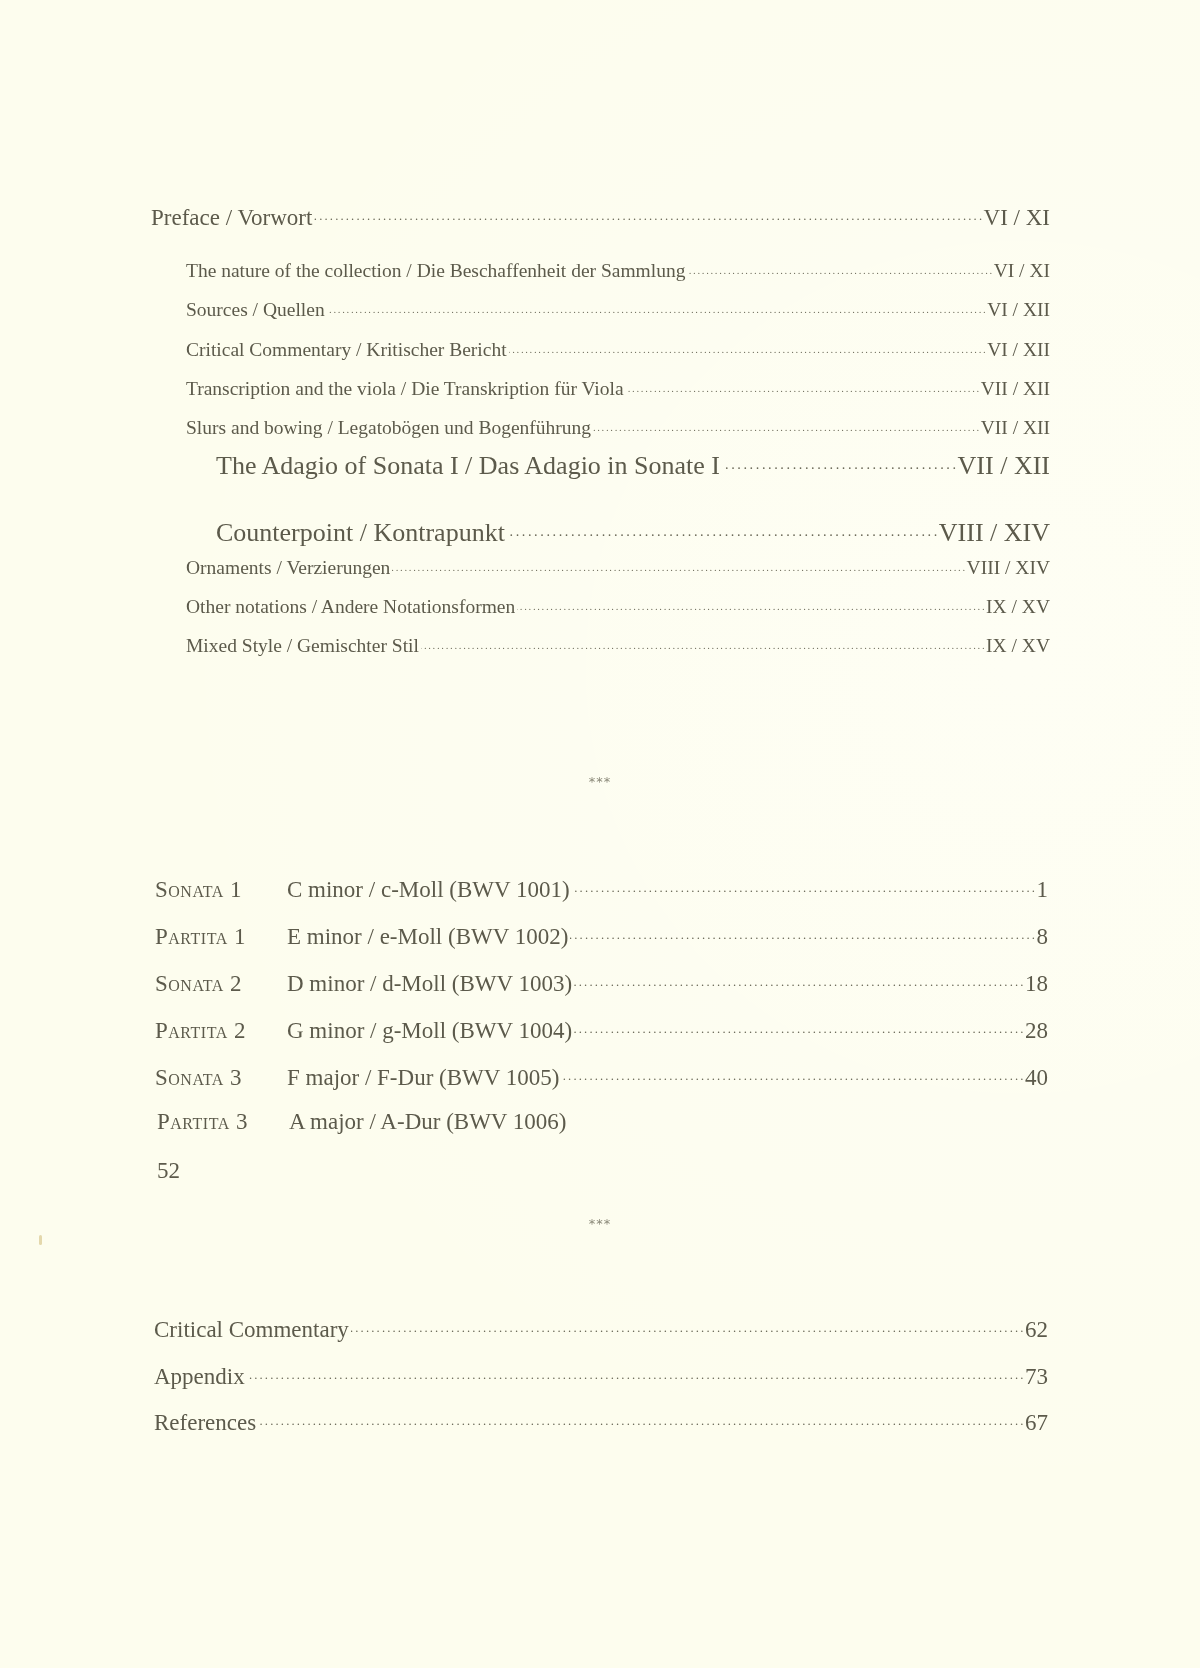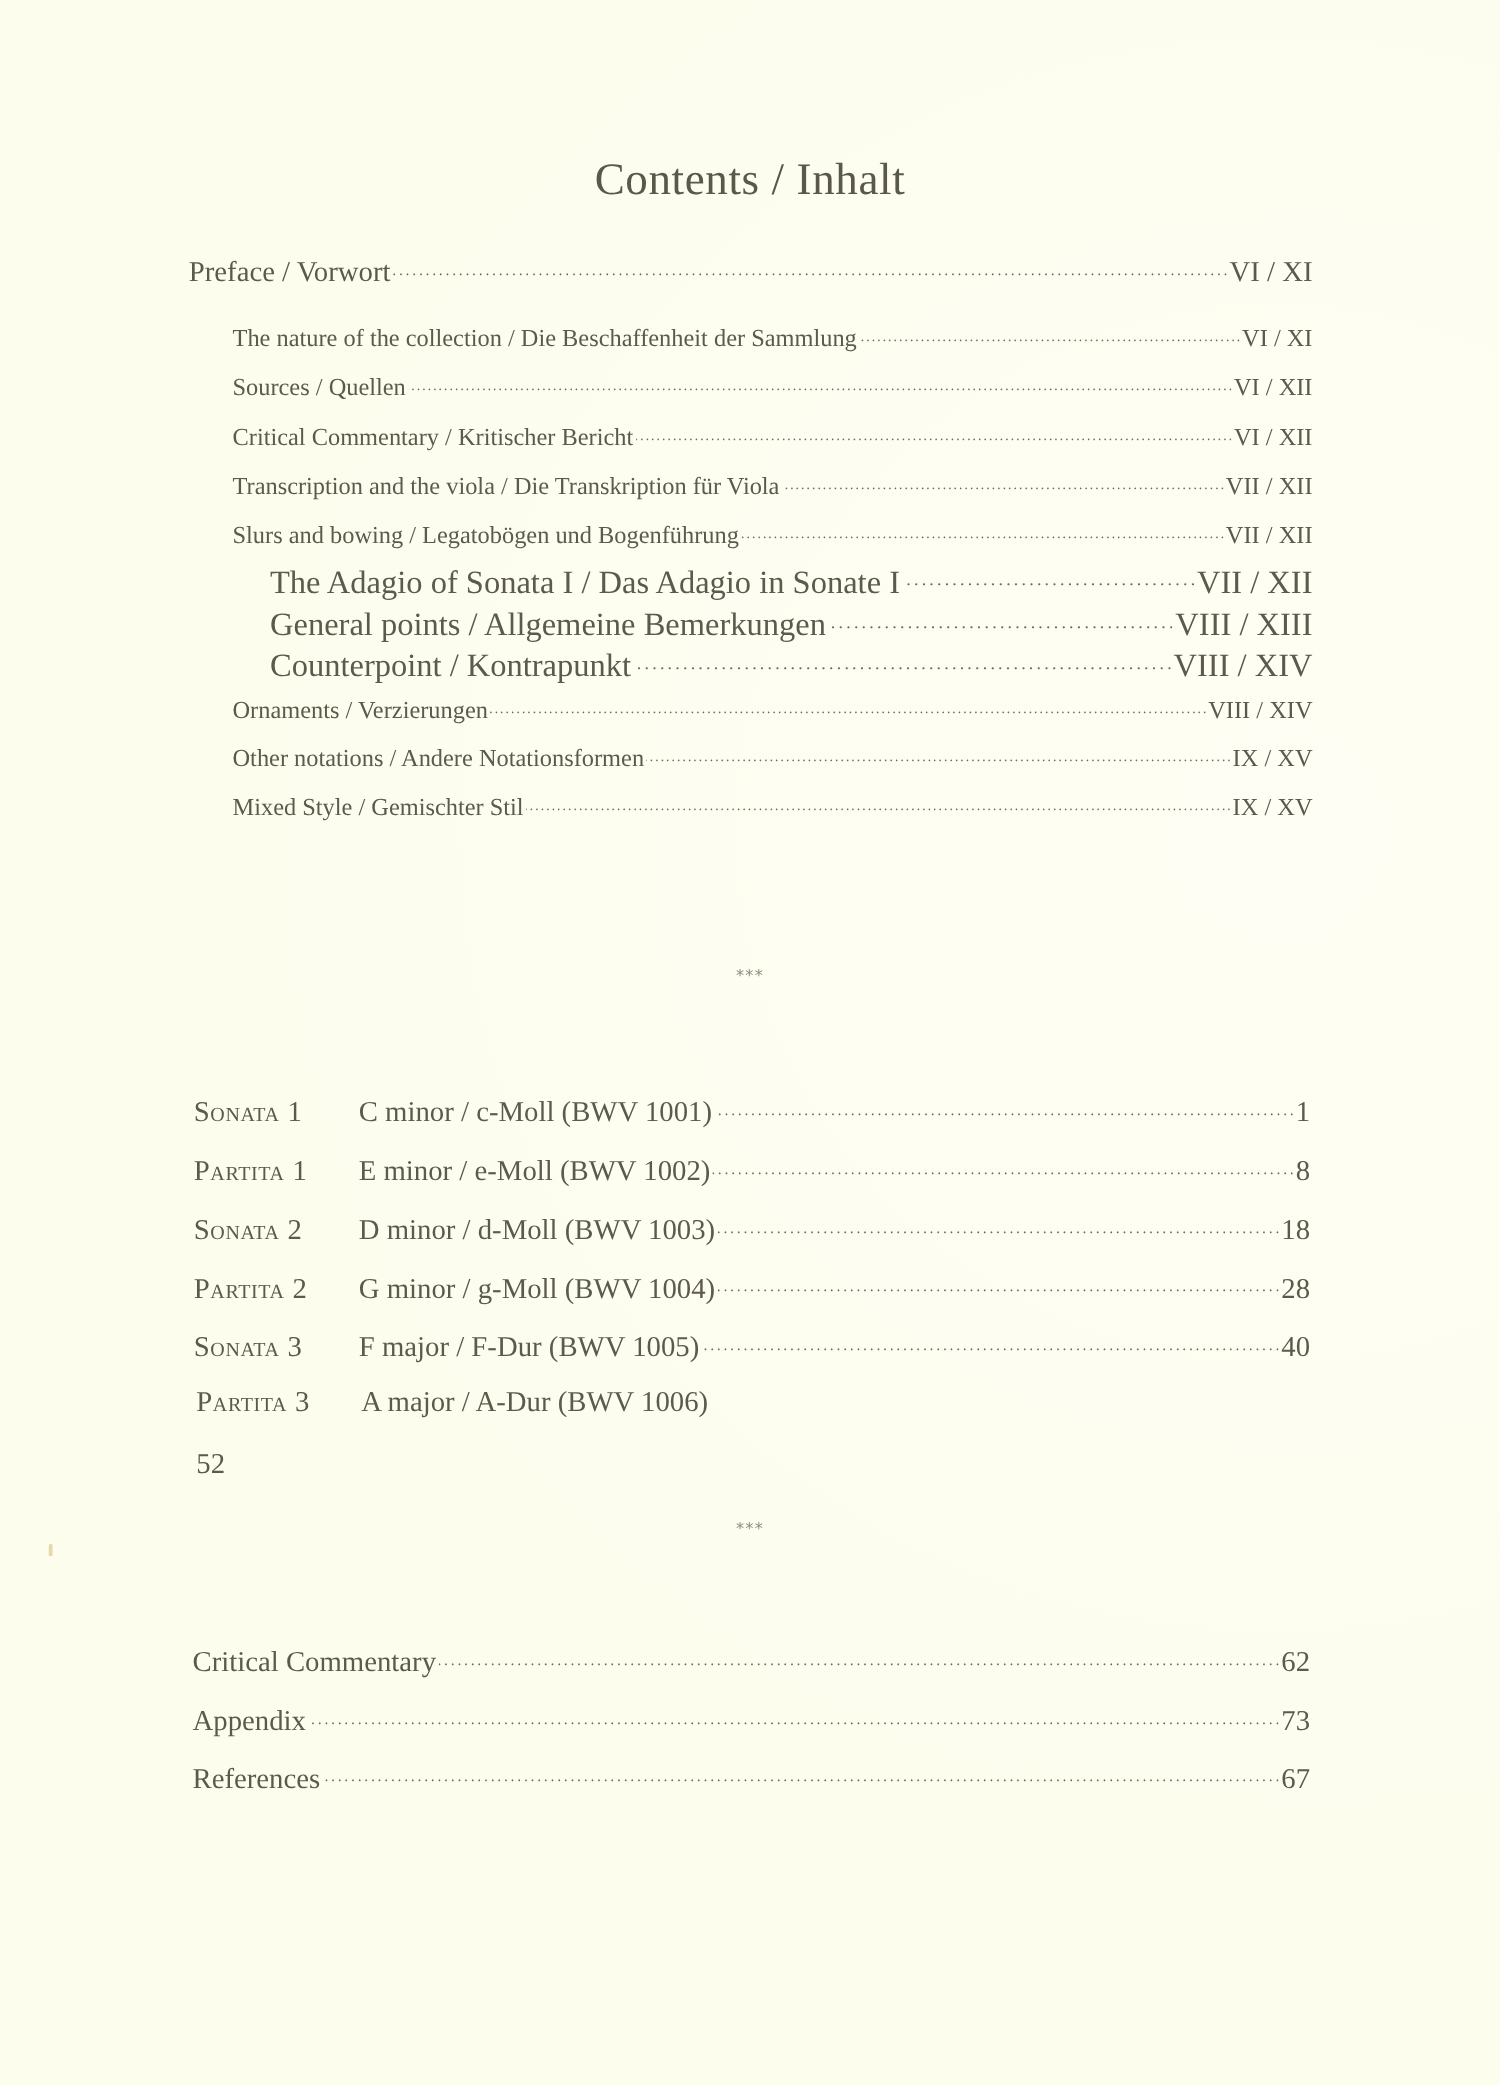--- a/index.html
+++ b/index.html
@@ -66,21 +66,20 @@
   .speck {
     position: absolute; width: 3px; height: 10px; left: 39px; top: 1235px;
     background: #d8c890; border-radius: 2px; opacity: 0.7;
   }
 </style>
 </head>
 <body>
 
 <div class="page">
 
-  <div class="title">Contents / Inhalt</div>
 
   <div class="row lvl0" style="top:202px;">
     <span class="label">Preface / Vorwort</span>
     <span class="leader"></span>
     <span class="page-num">VI / XI</span>
   </div>
 
   <div class="row lvl1" style="top:257px;">
     <span class="label">The nature of the collection / Die Beschaffenheit der Sammlung</span>
     <span class="leader"></span>
@@ -103,25 +102,20 @@
   </div>
   <div class="row lvl1" style="top:414px;">
     <span class="label">Slurs and bowing / Legatobögen und Bogenführung</span>
     <span class="leader"></span>
     <span class="page-num">VII / XII</span>
   </div>
   <div class="row lvl2" style="top:448px;">
     <span class="label">The Adagio of Sonata I / Das Adagio in Sonate I</span>
     <span class="leader"></span>
     <span class="page-num">VII / XII</span>
-  </div>
-  <div class="row lvl2" style="top:482px;">
-    <span class="label">General points / Allgemeine Bemerkungen</span>
-    <span class="leader"></span>
-    <span class="page-num">VIII / XIII</span>
   </div>
   <div class="row lvl2" style="top:515px;">
     <span class="label">Counterpoint / Kontrapunkt</span>
     <span class="leader"></span>
     <span class="page-num">VIII / XIV</span>
   </div>
   <div class="row lvl1" style="top:554px;">
     <span class="label">Ornaments / Verzierungen</span>
     <span class="leader"></span>
     <span class="page-num">VIII / XIV</span>

